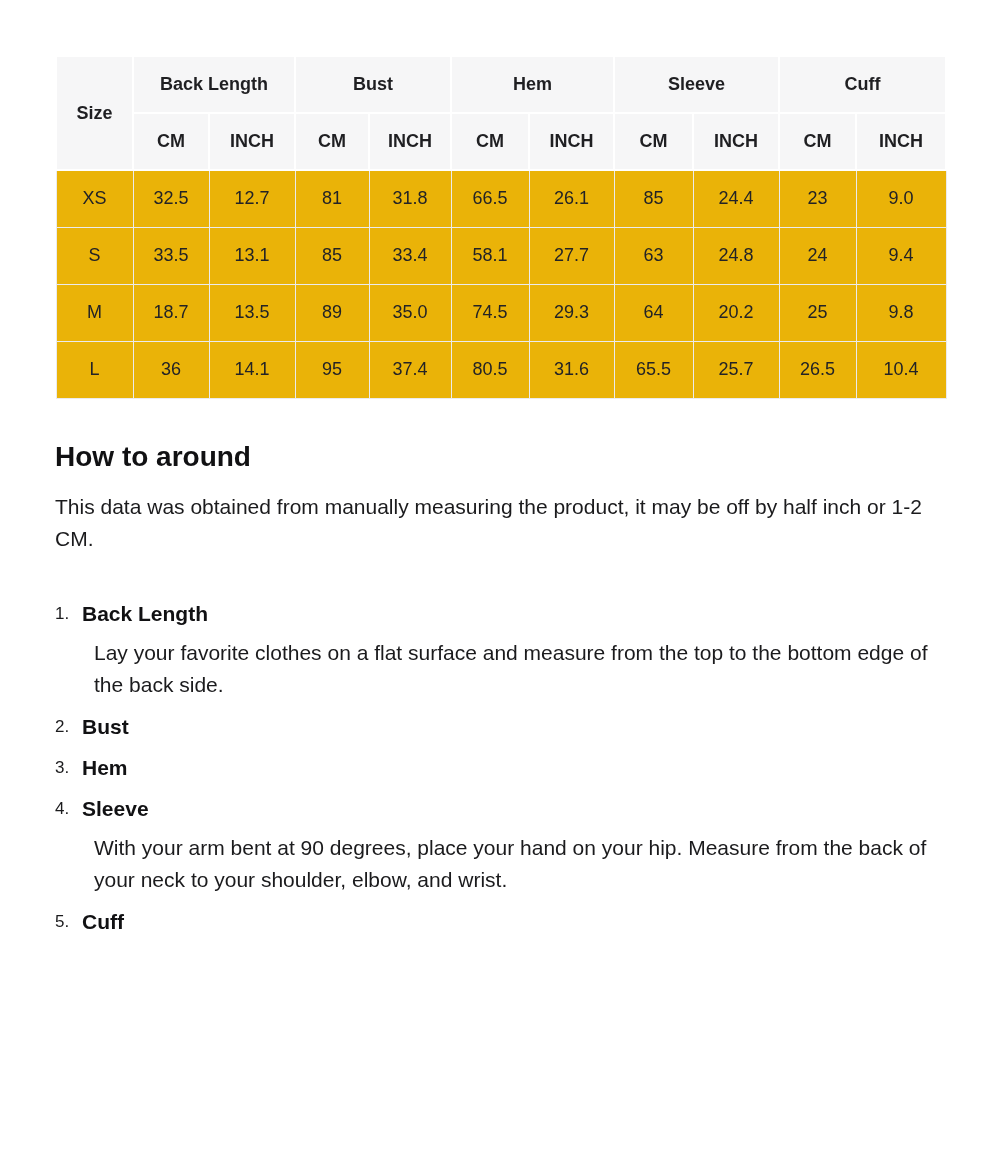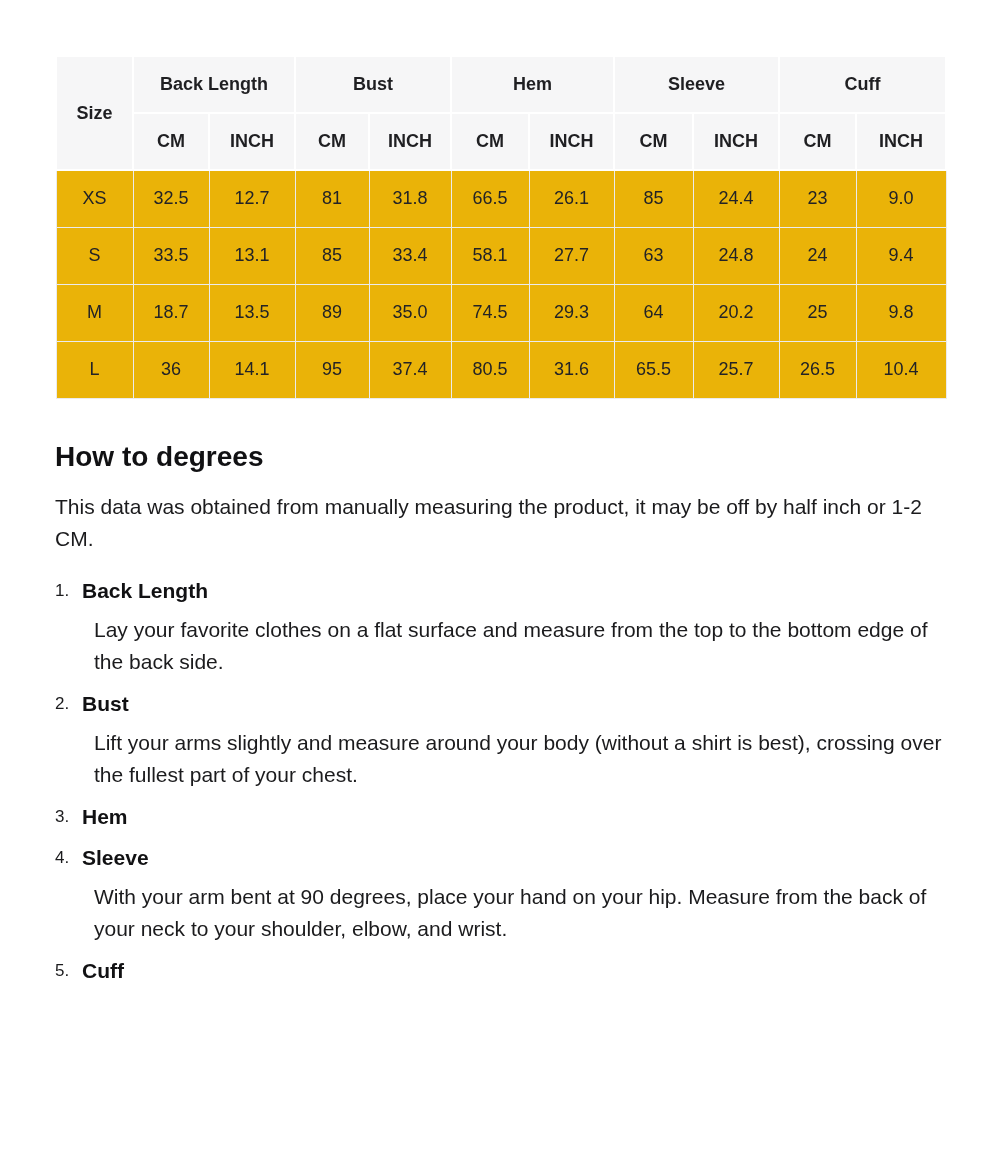--- a/index.html
+++ b/index.html
@@ -46,21 +46,21 @@
   
   h2.htm-title {
     font-size: 28px;
     line-height: 34px;
     margin: 41px 0 17px 0;
     color: #111113;
   }
   p.htm-intro {
     font-size: 21px;
     line-height: 32px;
-    margin: 0 0 20px 0;
+    margin: 0 0 43px 0;
     max-width: 890px;
   }
   ol.steps {
     list-style: none;
     margin: 0;
     padding: 0;
   }
   ol.steps li {
     display: grid;
     grid-template-columns: 27px 1fr;
@@ -175,33 +175,32 @@
         <td>80.5</td>
         <td>31.6</td>
         <td>65.5</td>
         <td>25.7</td>
         <td>26.5</td>
         <td>10.4</td>
       </tr>
     </tbody>
   </table>
 
-  <h2 class="htm-title">How to degrees</h2>
+  <h2 class="htm-title">How to around</h2>
   <p class="htm-intro">This data was obtained from manually measuring the product, it may be off by half inch or 1-2 CM.</p>
 
   <ol class="steps">
     <li>
       <span class="step-num">1.</span>
       <span class="step-term">Back Length</span>
       <p class="step-desc">Lay your favorite clothes on a flat surface and measure from the top to the bottom edge of the back side.</p>
     </li>
     <li>
       <span class="step-num">2.</span>
       <span class="step-term">Bust</span>
-      <p class="step-desc">Lift your arms slightly and measure around your body (without a shirt is best), crossing over the fullest part of your chest.</p>
     </li>
     <li>
       <span class="step-num">3.</span>
       <span class="step-term">Hem</span>
     </li>
     <li>
       <span class="step-num">4.</span>
       <span class="step-term">Sleeve</span>
       <p class="step-desc">With your arm bent at 90 degrees, place your hand on your hip. Measure from the back of your neck to your shoulder, elbow, and wrist.</p>
     </li>

